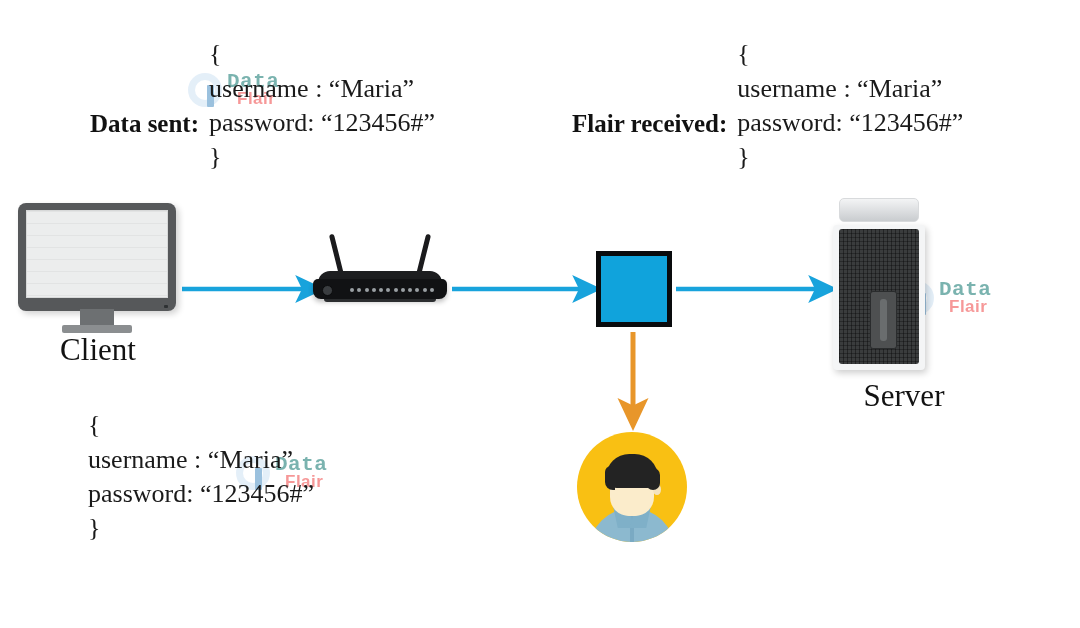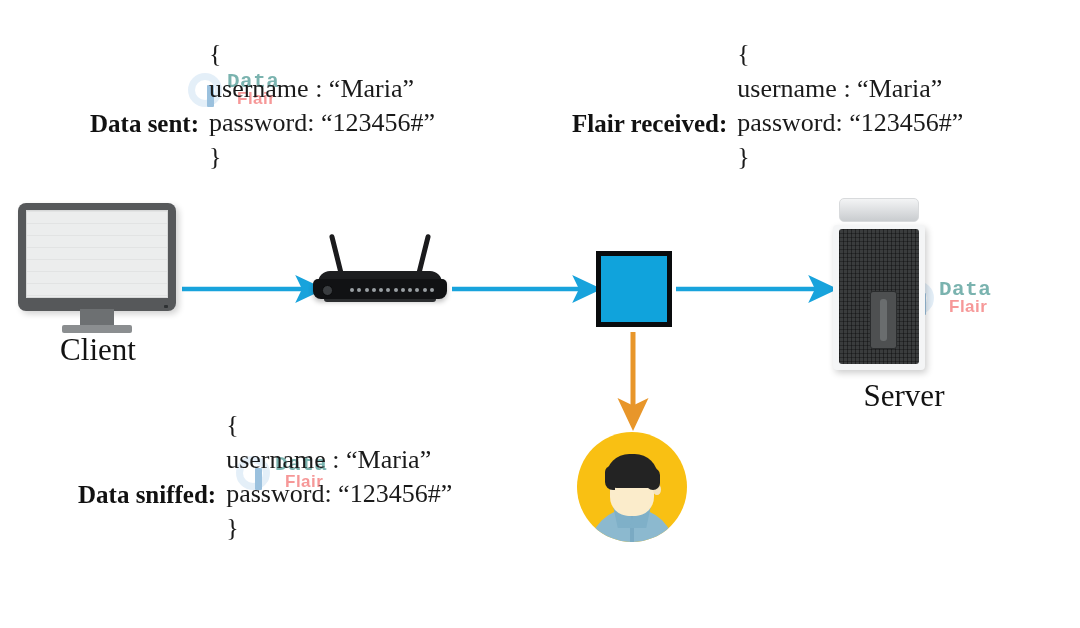--- a/index.html
+++ b/index.html
@@ -199,21 +199,20 @@
     <span class="db-label">Flair received:</span>
     <span class="db-body">
       <span class="ln">{</span>
       <span class="ln">username : “Maria”</span>
       <span class="ln">password: “123456#”</span>
       <span class="ln">}</span>
     </span>
   </div>
 
   <div class="datablock" style="left:78px;top:403px;height:148px;">
-    <span class="db-label">Data sniffed:</span>
     <span class="db-body">
       <span class="ln">{</span>
       <span class="ln">username : “Maria”</span>
       <span class="ln">password: “123456#”</span>
       <span class="ln">}</span>
     </span>
   </div>
 
   <div class="monitor">
     <div class="mon-bezel">

